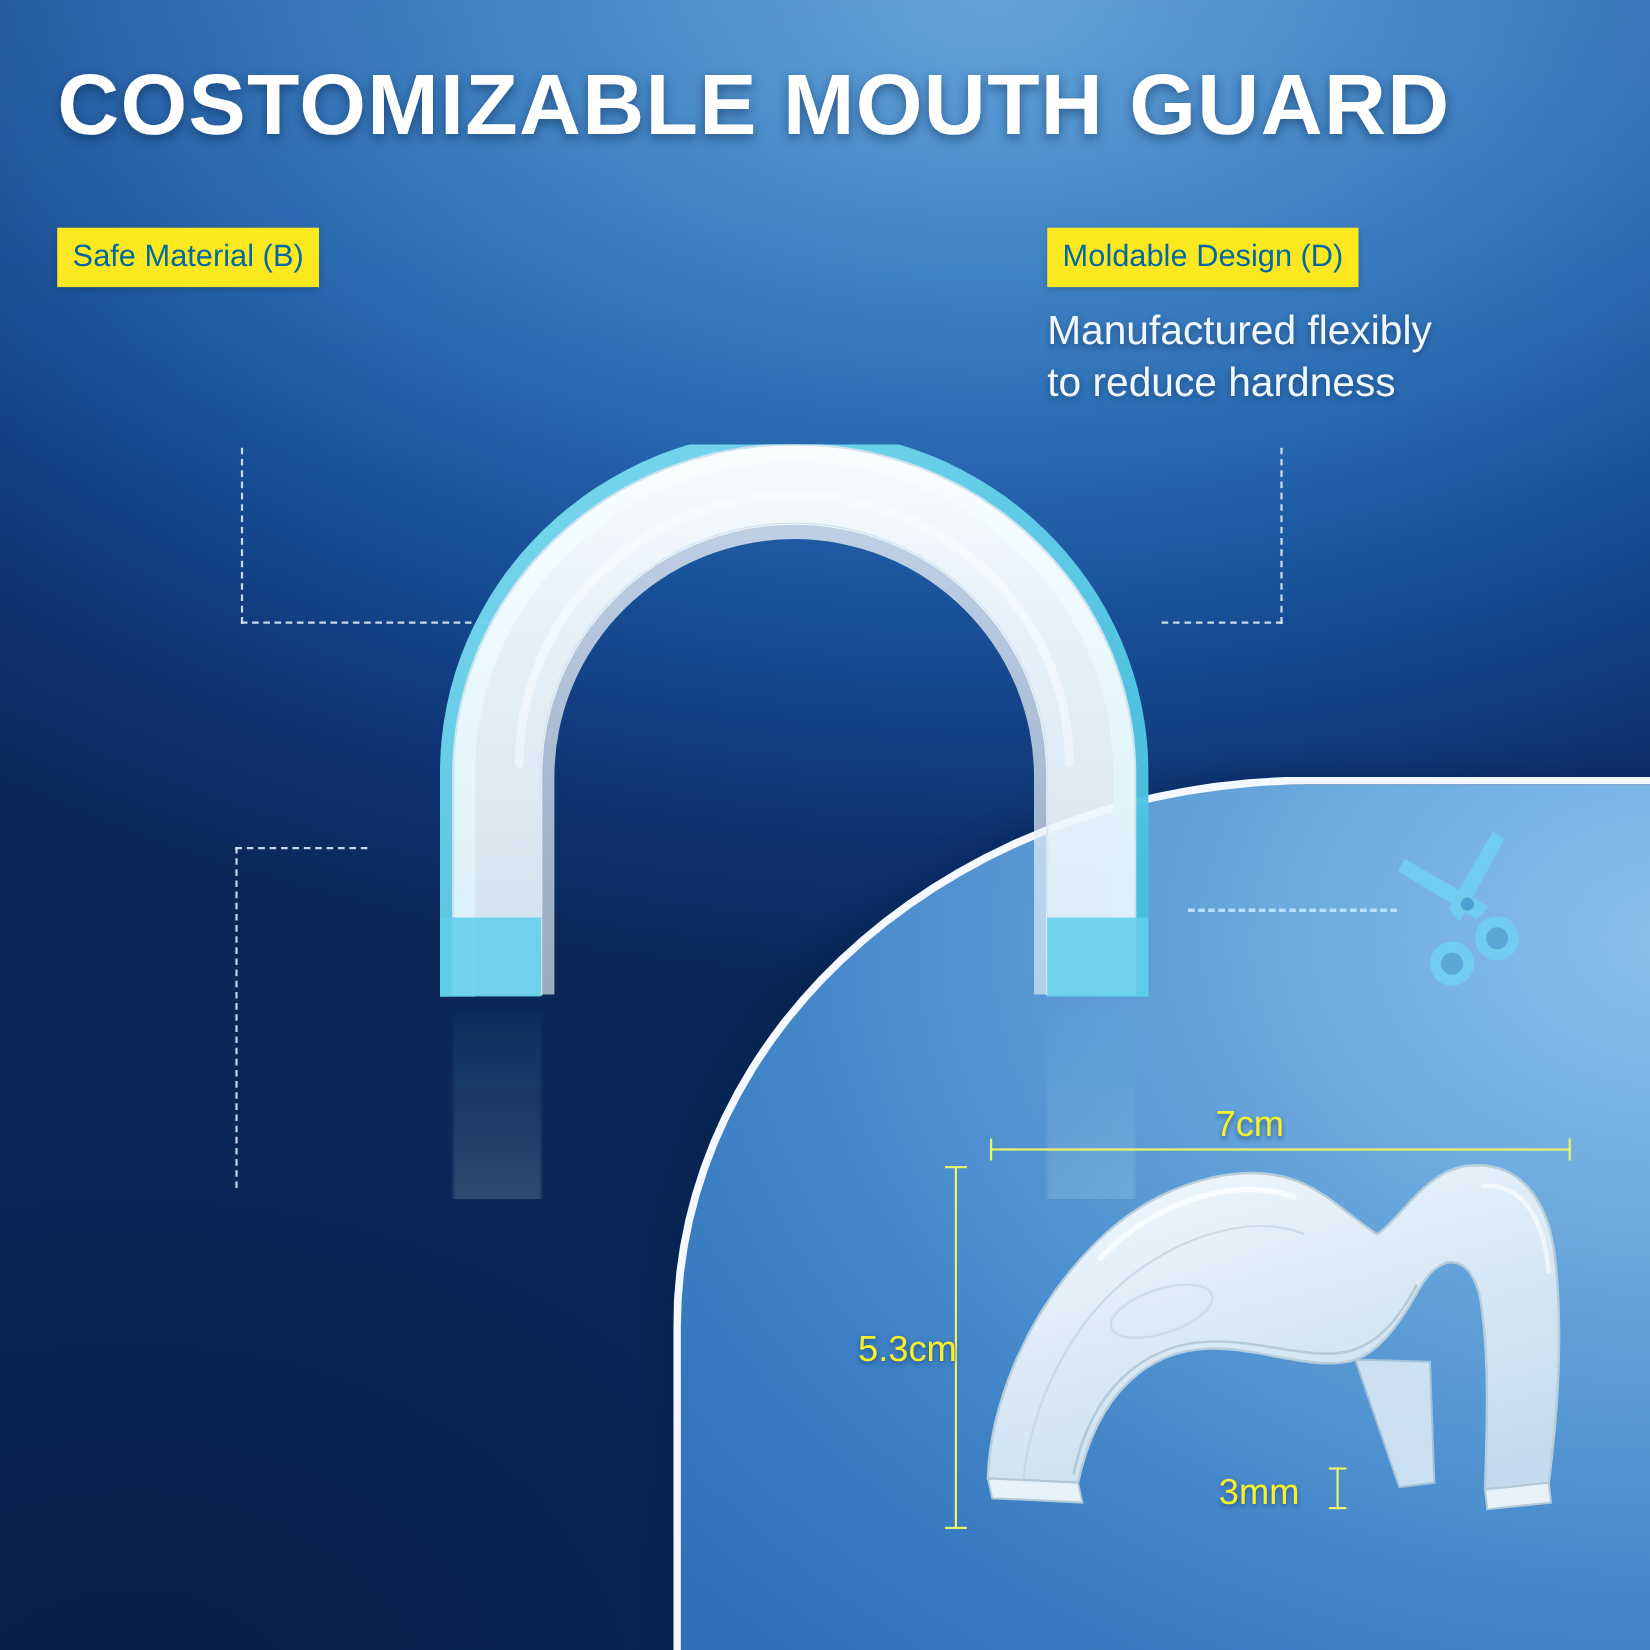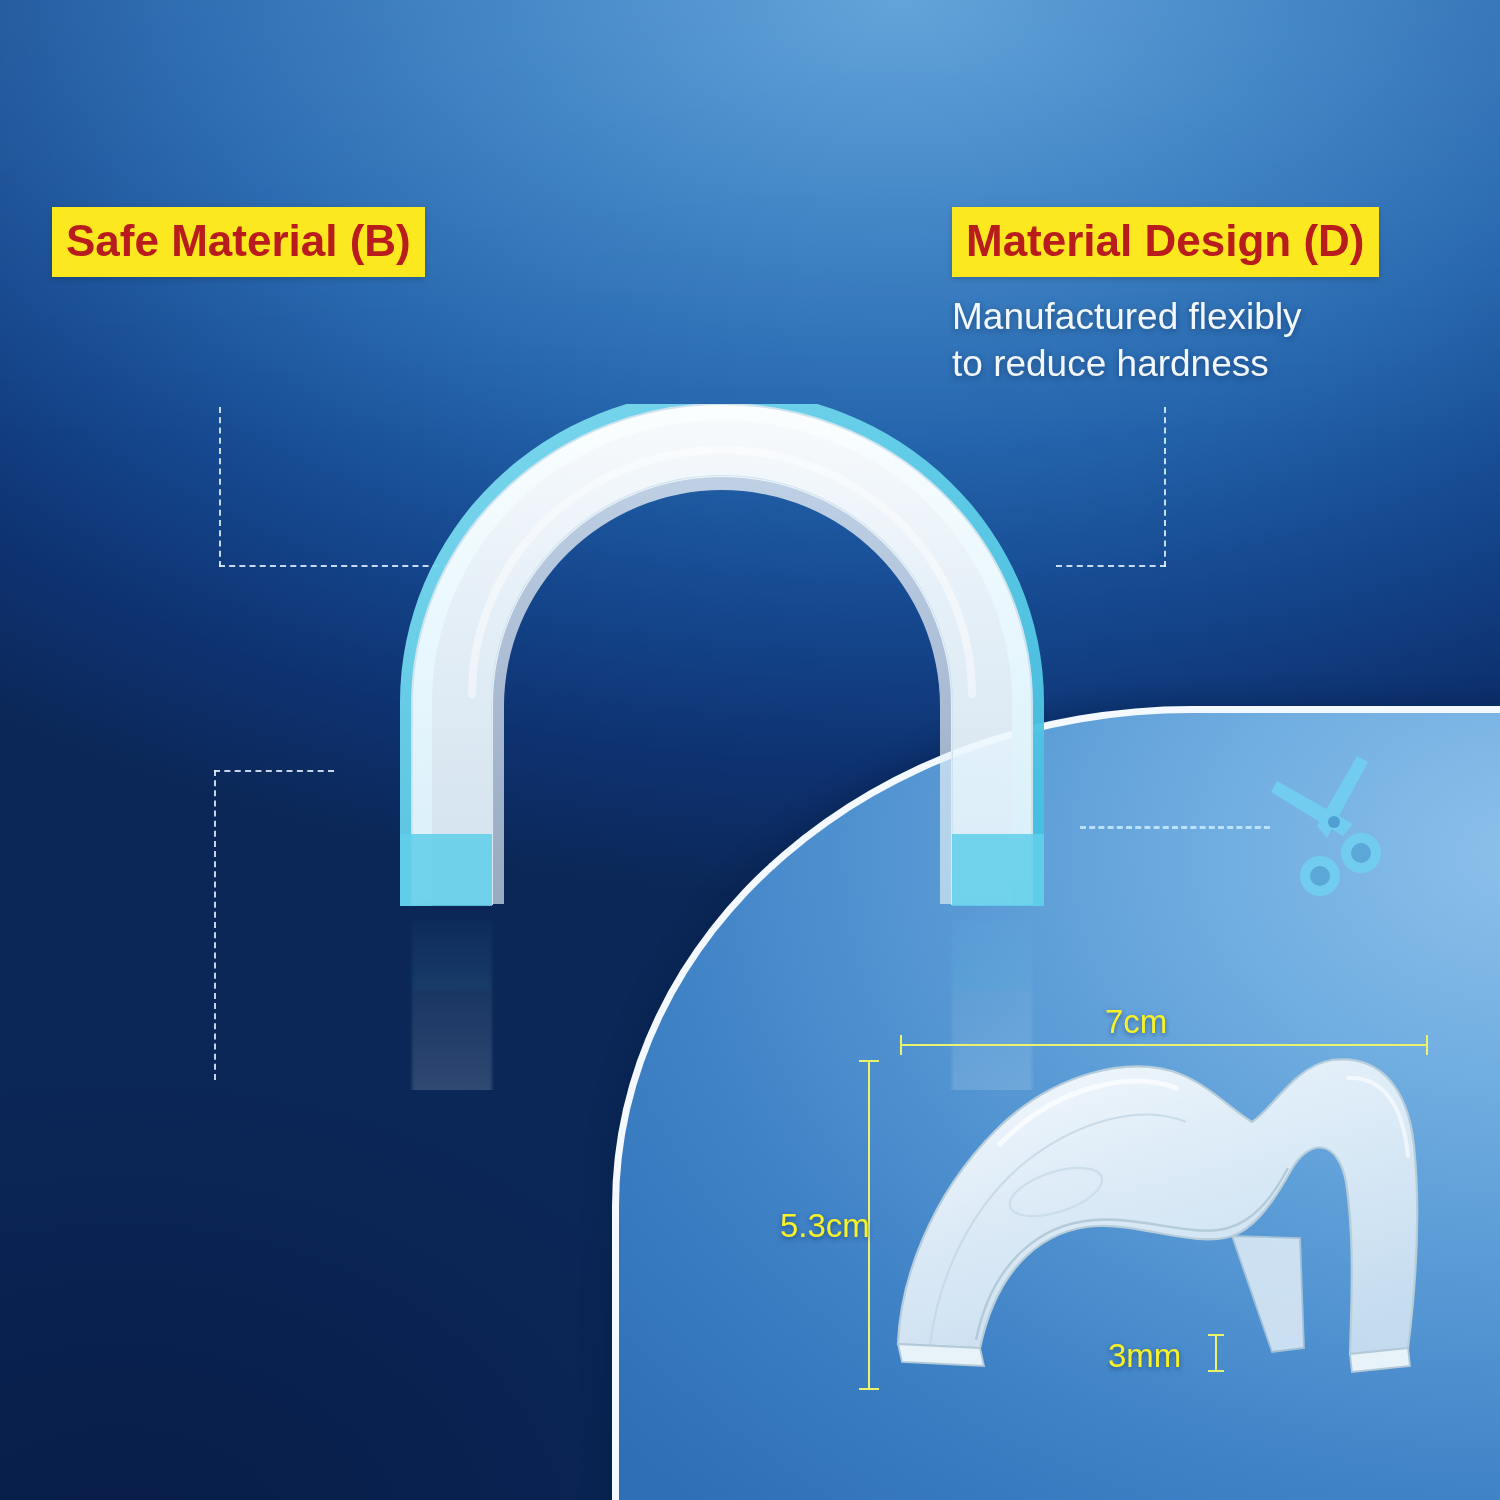--- a/index.html
+++ b/index.html
@@ -22,22 +22,22 @@
   .headline{
     position:absolute;left:52px;top:56px;width:1410px;
     color:#ffffff;font-size:78px;font-weight:bold;letter-spacing:1.2px;
     line-height:1;white-space:nowrap;
     text-shadow:0 3px 10px rgba(3,25,60,.45);
   }
 
   
   .feat{position:absolute;}
   .feat .tag{
-    display:inline-block;background:#FBE81E;color:#b91c1c;
-    font-size:44px;font-weight:bold;line-height:1;
+    display:inline-block;background:#FBE81E;color:#0369a1;
+    font-size:28px;font-weight:normal;line-height:1;
     padding:12px 14px 14px 14px;white-space:nowrap;
     box-shadow:0 2px 6px rgba(0,0,0,.18);
   }
   .feat .desc{
     margin-top:16px;color:#f2f7fc;font-size:37px;line-height:1.28;
     font-weight:400;text-shadow:0 2px 6px rgba(3,25,60,.4);
     white-space:pre-line;
   }
   #feat-b{left:52px;top:207px;}
   #feat-d{left:952px;top:207px;}
@@ -128,20 +128,21 @@
 </style>
 </head>
 <body>
 
 <div id="stage">
 
   <div class="bg-shade"></div>
 
   <div id="panel"></div>
 
+  <div class="headline">COSTOMIZABLE MOUTH GUARD</div>
 
   <div class="conn" id="conn-b">
     <i class="v"></i>
     <i class="h"></i>
   </div>
   <div class="conn" id="conn-d">
     <i class="v"></i>
     <i class="h"></i>
   </div>
   <div class="conn" id="conn-c">
@@ -312,19 +313,19 @@
 
   <div class="dim-label" id="lbl-7cm">7cm</div>
   <div class="dim-label" id="lbl-53cm">5.3cm</div>
   <div class="dim-label" id="lbl-3mm">3mm</div>
 
   <div class="feat" id="feat-b">
     <div class="tag">Safe Material (B)</div>
   </div>
 
   <div class="feat" id="feat-d">
-    <div class="tag">Material Design (D)</div>
+    <div class="tag">Moldable Design (D)</div>
     <div class="desc">Manufactured flexibly
 to reduce hardness</div>
   </div>
 
 
 </div>
 
 </body></html>

